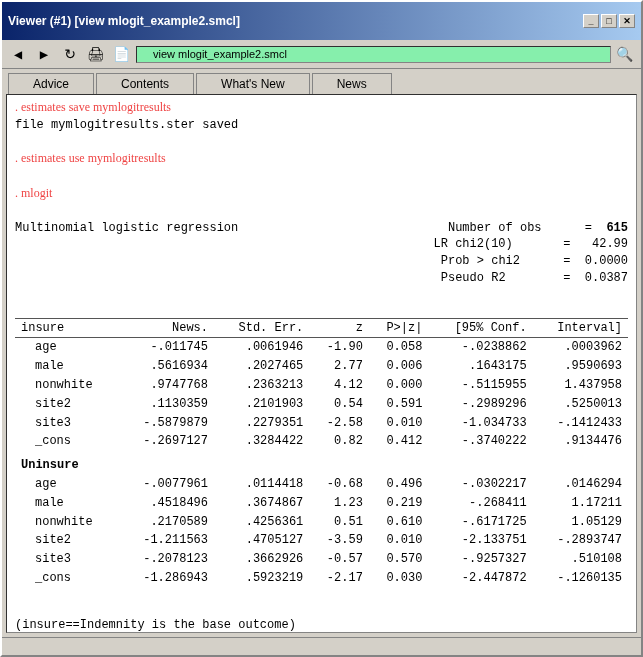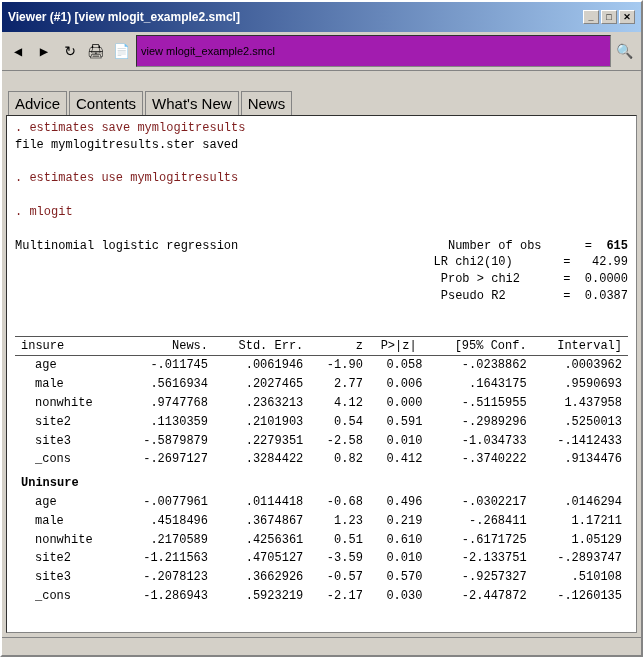--- a/index.html
+++ b/index.html
@@ -19,21 +19,21 @@
     .title-bar {
       background: linear-gradient(to right, #0a246a, #a6caf0);
       color: white;
       font-family: Tahoma, Arial, sans-serif;
       font-size: 12px;
       font-weight: bold;
       padding: 3px 6px;
       display: flex;
       align-items: center;
       justify-content: space-between;
-      height: 30px;
+      height: 38px;
     }
 
     .title-bar-title { flex: 1; }
 
     .title-bar-controls { display: flex; gap: 2px; }
 
     .title-btn {
       width: 16px; height: 14px;
       background: #d4d0c8;
       border: 1px solid #fff;
@@ -59,45 +59,44 @@
       width: 24px; height: 22px;
       background: #d4d0c8;
       border: 1px solid transparent;
       display: flex; align-items: center; justify-content: center;
       cursor: pointer;
       font-size: 14px;
     }
 
     .address-bar {
       flex: 1;
-      height: 32px;
+      height: 17px;
       border: 1px inset #848484;
-      background: #a21caf;
-      padding: 1px 4px;
+      background: #86efac;
+      padding: 1px 16px;
       font-family: Tahoma, Arial; font-size: 11px;
       display: flex; align-items: center;
     }
 
     .nav-tabs {
       display: flex;
       padding: 4px 6px 0 6px;
       gap: 2px;
       background: #d4d0c8;
     }
 
     .nav-tab {
-      padding: 3px 6px;
+      padding: 3px 24px;
       background: #d4d0c8;
       border: 1px solid #848484;
       border-bottom: none;
-      font-family: Tahoma, Arial; font-size: 15px;
+      font-family: Tahoma, Arial; font-size: 12px;
       cursor: pointer;
       position: relative;
       bottom: 0;
-      margin-top: 16px;
     }
 
     .content-area {
       flex: 1;
       background: white;
       border: 1px inset #848484;
       margin: 0 4px 4px 4px;
       overflow: hidden;
       display: flex;
       flex-direction: column;
@@ -107,21 +106,21 @@
       flex: 1;
       overflow-y: scroll;
       overflow-x: hidden;
       padding: 4px 8px;
       font-family: 'Courier New', Courier, monospace;
       font-size: 12px;
       line-height: 1.4;
       color: black;
     }
 
-    .blue-text { color: #7f1d1d; }
+    .blue-text { color: #ef4444; font-family: Liberation Serif, serif; }
     .bold-text { font-weight: bold; }
 
     .output-block { white-space: pre; }
 
     .stata-table {
       border-collapse: collapse;
       width: 100%;
       font-family: 'Courier New', Courier, monospace;
       font-size: 12px;
       margin: 12px 0;
@@ -227,21 +226,21 @@
       <br>
 
       
       <table class="stata-table">
         <thead>
           <tr style="border-top: 1px solid rgb(85, 85, 85); border-bottom: 1px solid rgb(85, 85, 85);">
             <th class="col-insure" style="border-top: 1px solid rgb(85, 85, 85); border-bottom: 1px solid rgb(85, 85, 85);">insure</th>
             <th style="border-top: 1px solid rgb(85, 85, 85); border-bottom: 1px solid rgb(85, 85, 85);">News.</th>
             <th style="border-top: 1px solid rgb(85, 85, 85); border-bottom: 1px solid rgb(85, 85, 85);">Std. Err.</th>
             <th style="border-top: 1px solid rgb(85, 85, 85); border-bottom: 1px solid rgb(85, 85, 85);">z</th>
-            <th style="border-top: 1px solid rgb(85, 85, 85); border-bottom: 1px solid rgb(85, 85, 85); text-align: center;">P&gt;|z|</th>
+            <th style="border-top: 1px solid rgb(85, 85, 85); border-bottom: 1px solid rgb(85, 85, 85);">P&gt;|z|</th>
             <th style="border-top: 1px solid rgb(85, 85, 85); border-bottom: 1px solid rgb(85, 85, 85);">[95% Conf.</th>
             <th style="border-top: 1px solid rgb(85, 85, 85); border-bottom: 1px solid rgb(85, 85, 85);">Interval]</th>
           </tr>
         </thead>
         <tbody>
 
           <tr>
             <td class="col-insure" style="padding-left:20px;">age</td>
             <td>-.011745</td>
             <td>.0061946</td>

